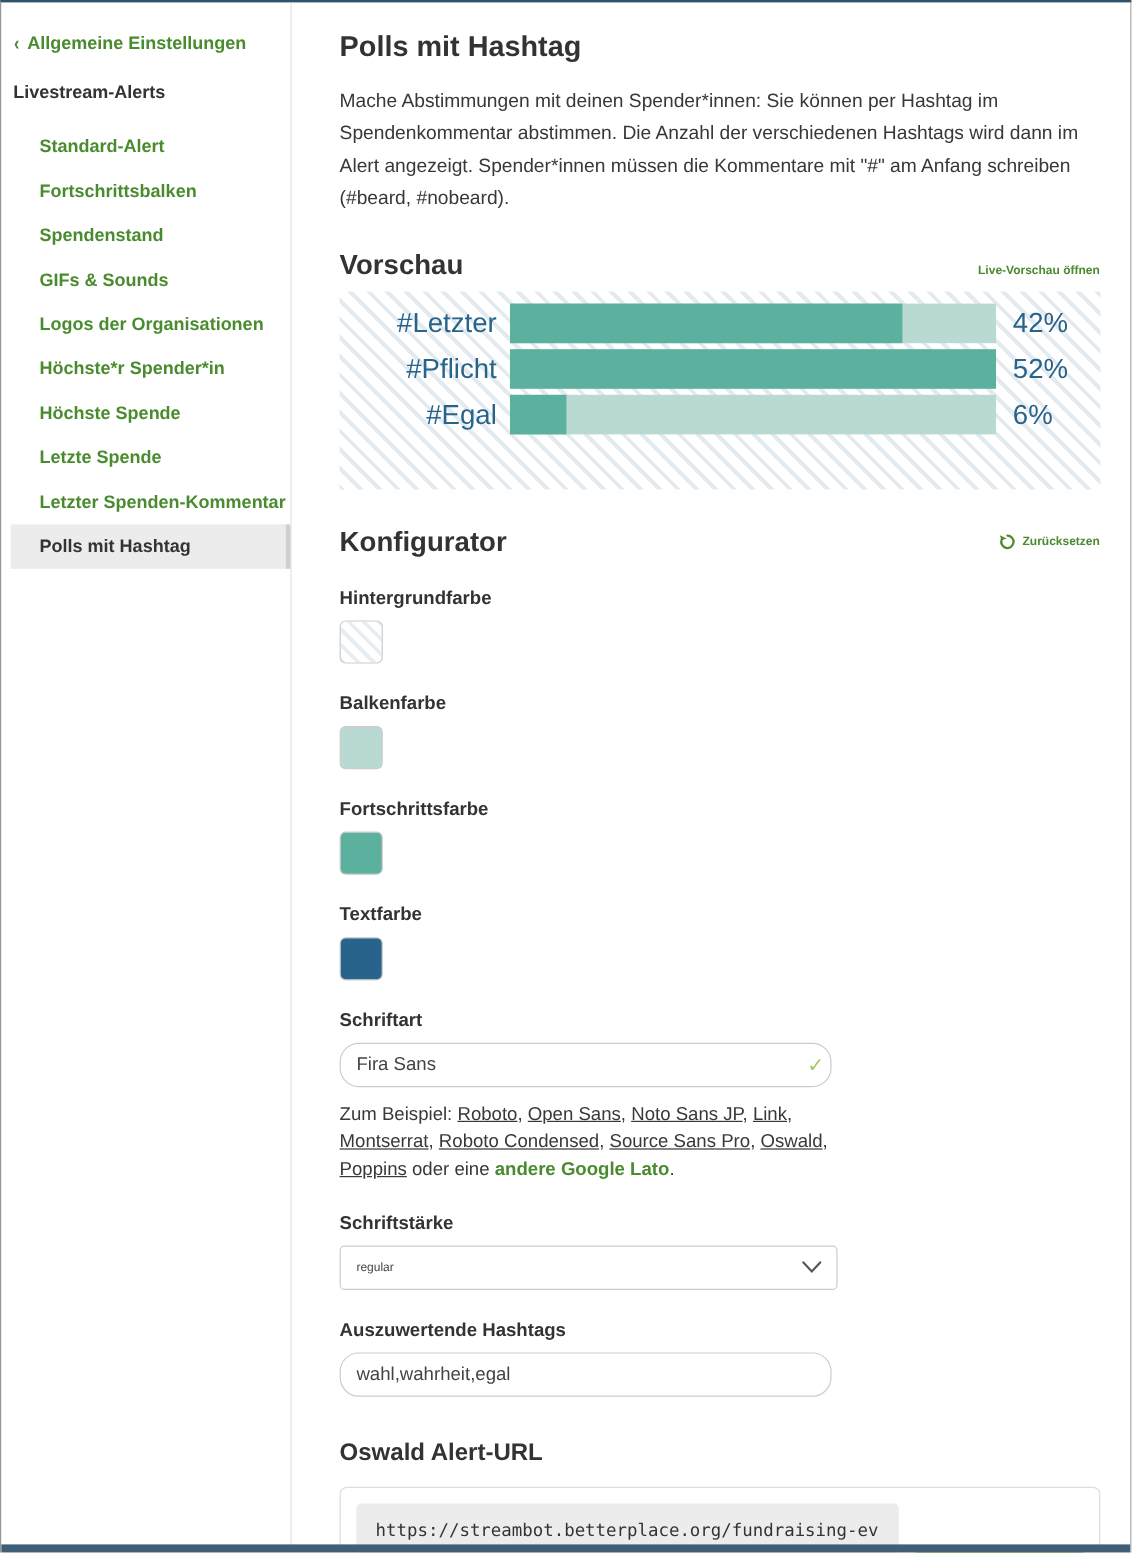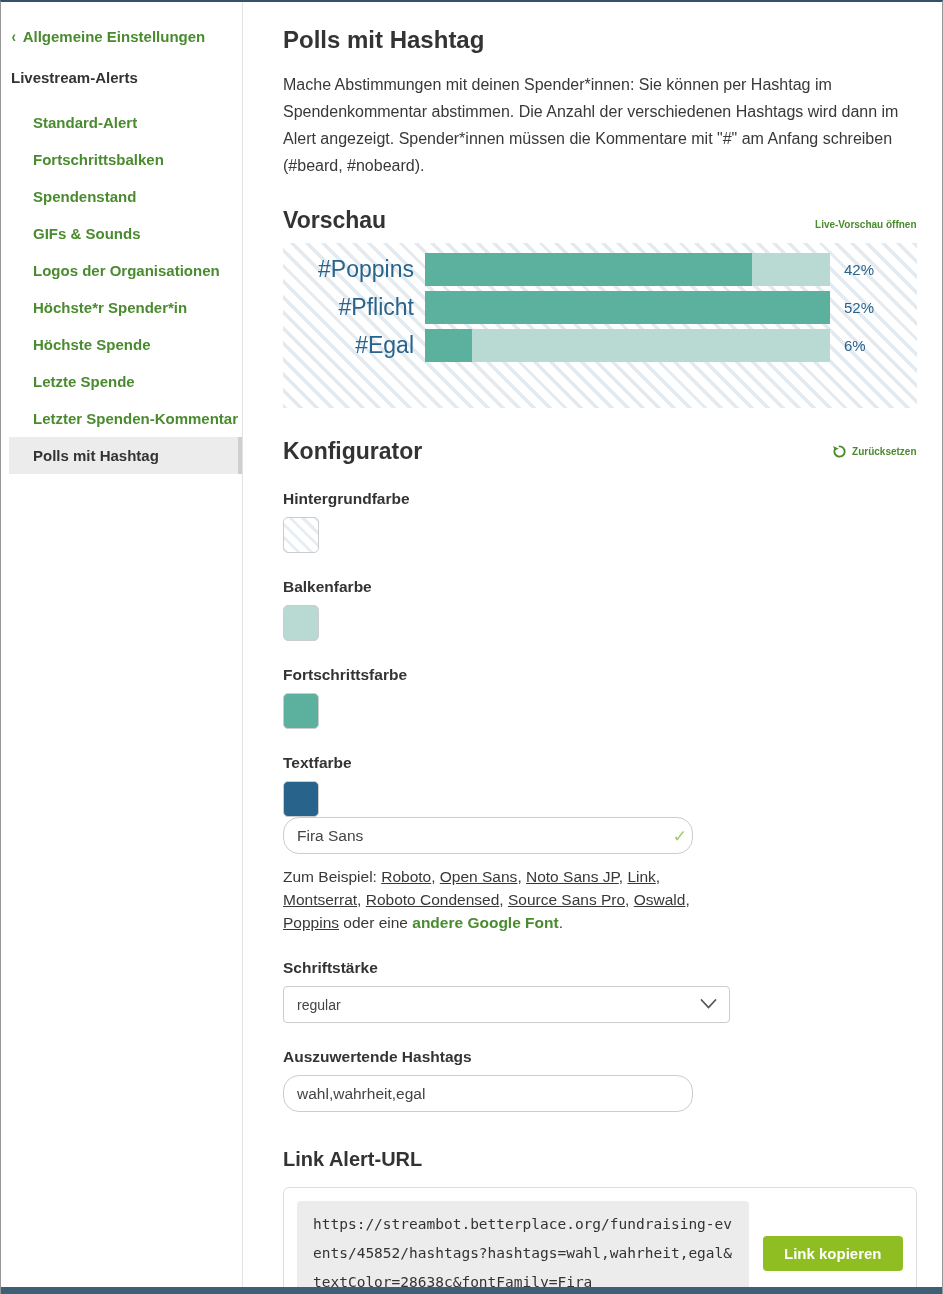--- a/index.html
+++ b/index.html
@@ -27,38 +27,38 @@
   .section-head { display:flex; justify-content:space-between; align-items:baseline; margin-top:28px; }
   .section-head h2 { font-size:23px; font-weight:700; color:#333; }
   .green-link { color:#4a8b2f; font-weight:700; font-size:10px; cursor:pointer; display:inline-flex; align-items:center; gap:5px; }
 
   .preview-box { margin-top:9px; height:165px; padding:10px 0;
     background:repeating-linear-gradient(45deg,#e3ebf1 0 3.5px,#ffffff 3.5px 11px); }
   .poll-row { display:flex; align-items:center; height:33px; margin-bottom:5px; }
   .poll-label { width:142px; padding-right:11px; text-align:right; color:#28638c; font-size:23px; font-weight:500; }
   .poll-track { width:405px; height:33px; background:#b9d9d3; }
   .poll-fill { height:100%; background:#5bb09e; }
-  .poll-percent { margin-left:14px; color:#28638c; font-size:15px; font-weight:500; }
+  .poll-percent { margin-left:14px; color:#28638c; font-size:23px; font-weight:500; }
 
   .config-head { margin-top:30px;gap:31px; }
   .field-label { font-size:15.5px; font-weight:700; color:#333; margin-top:25px; margin-bottom:9px; }
   .swatch { width:36px; height:36px; border:1px solid #ccc; border-radius:5px; cursor:pointer; }
   .swatch.transparent { background:repeating-linear-gradient(45deg,#e6edf3 0 3px,#ffffff 3px 9px); }
 
   .text-input-wrap { position:relative; width:415px; }
   input.text-input { width:410px; height:37px; border:1px solid #ccc; border-radius:16px; padding:0 34px 0 13px;
       font-size:15.5px; color:#444; font-family:inherit; background:#fff; }
   .check-icon { position:absolute; right:11px; top:9px; color:#a3c968; font-size:17px; font-weight:700; }
 
   .font-hint { margin-top:11px; max-width:420px; font-size:15.5px; line-height:23px; color:#383838; }
   .font-hint a { color:#383838; text-decoration:underline; cursor:pointer; }
   .font-hint .gfont { color:#4a8b2f; font-weight:700; text-decoration:none; }
 
-  .select-box { position:relative; width:447px; height:37px; border:1px solid #ccc; border-radius:4px;
-      display:flex; align-items:center; padding:16px 13px; font-size:14px; color:#444; cursor:pointer; background:#fff; }
+  .select-box { position:relative; width:415px; height:37px; border:1px solid #ccc; border-radius:4px;
+      display:flex; align-items:center; padding:16px 13px; font-size:10px; color:#444; cursor:pointer; background:#fff; }
   .select-chevron { position:absolute; right:12px; top:11px; }
 
   .url-heading { font-size:20px; font-weight:700; color:#333; margin-top:36px; }
   .url-card { margin-top:16px; border:1px solid #ddd; border-radius:6px; padding:13px; display:flex; gap:14px; align-items:center; }
   .url-code { background:#ececec; border-radius:4px; padding:9px 16px; width:452px;
       font-family:"DejaVu Sans Mono","Liberation Mono",monospace; font-size:14.5px; line-height:29px;
       color:#333; word-break:break-all; }
   .copy-btn { background:#8ebe21; color:#fff; font-weight:700; font-size:15px; border:none; border-radius:4px;
       padding:9px 21px; cursor:pointer; font-family:inherit; white-space:nowrap; }
 </style>
@@ -92,21 +92,21 @@
       <h1 class="page-title">Polls mit Hashtag</h1>
       <p class="description">Mache Abstimmungen mit deinen Spender*innen: Sie können per Hashtag im Spendenkommentar abstimmen. Die Anzahl der verschiedenen Hashtags wird dann im Alert angezeigt. Spender*innen müssen die Kommentare mit "#" am Anfang schreiben (#beard, #nobeard).</p>
 
       <div class="section-head">
         <h2>Vorschau</h2>
         <span class="green-link">Live-Vorschau öffnen</span>
       </div>
 
       <div class="preview-box">
         <div class="poll-row">
-          <span class="poll-label">#Poppins</span>
+          <span class="poll-label">#Letzter</span>
           <span class="poll-track">
               <span class="poll-fill" style="display: block; width: 80.7692%;"></span>
             </span>
           <span class="poll-percent">42%</span>
         </div>
         <div class="poll-row">
           <span class="poll-label">#Pflicht</span>
           <span class="poll-track">
               <span class="poll-fill" style="display: block; width: 100%;"></span>
             </span>
@@ -137,38 +137,39 @@
 
       <div class="field-label">Balkenfarbe</div>
       <div class="swatch" style="background: rgb(185, 217, 211);"></div>
 
       <div class="field-label">Fortschrittsfarbe</div>
       <div class="swatch" style="background: rgb(91, 176, 158);"></div>
 
       <div class="field-label">Textfarbe</div>
       <div class="swatch" style="background: rgb(40, 99, 140);"></div>
 
+      <div class="field-label">Schriftart</div>
       <div class="text-input-wrap">
         <input class="text-input" type="text" value="Fira Sans" style="">
         <span class="check-icon">✓</span>
       </div>
-      <p class="font-hint" id="font-hint">Zum Beispiel: <a>Roboto</a>, <a>Open Sans</a>, <a>Noto Sans JP</a>, <a>Link</a>, <a>Montserrat</a>, <a>Roboto Condensed</a>, <a>Source Sans Pro</a>, <a>Oswald</a>, <a>Poppins</a> oder eine <a class="gfont">andere Google Font</a>.</p>
+      <p class="font-hint" id="font-hint">Zum Beispiel: <a>Roboto</a>, <a>Open Sans</a>, <a>Noto Sans JP</a>, <a>Link</a>, <a>Montserrat</a>, <a>Roboto Condensed</a>, <a>Source Sans Pro</a>, <a>Oswald</a>, <a>Poppins</a> oder eine <a class="gfont">andere Google Lato</a>.</p>
 
       <div class="field-label">Schriftstärke</div>
       <div class="select-box">
         <span>regular</span>
         <svg class="select-chevron" width="17" height="12" viewBox="0 0 17 12">
             <path d="M1.5 2 8.5 9.5 15.5 2" fill="none" stroke="#555" stroke-width="1.8" stroke-linecap="round"></path>
           </svg>
       </div>
 
       <div class="field-label">Auszuwertende Hashtags</div>
       <input class="text-input" type="text" value="wahl,wahrheit,egal" style="">
 
-      <h2 class="url-heading">Link Alert-URL</h2>
+      <h2 class="url-heading">Oswald Alert-URL</h2>
       <div class="url-card">
         <div class="url-code">https://streambot.betterplace.org/fundraising-events/45852/hashtags?hashtags=wahl,wahrheit,egal&amp;textColor=28638c&amp;fontFamily=Fira</div>
         <button class="copy-btn">Link kopieren</button>
       </div>
     </main>
   </div>
 
   <div class="bottom-bar"></div>
 </div>
 

